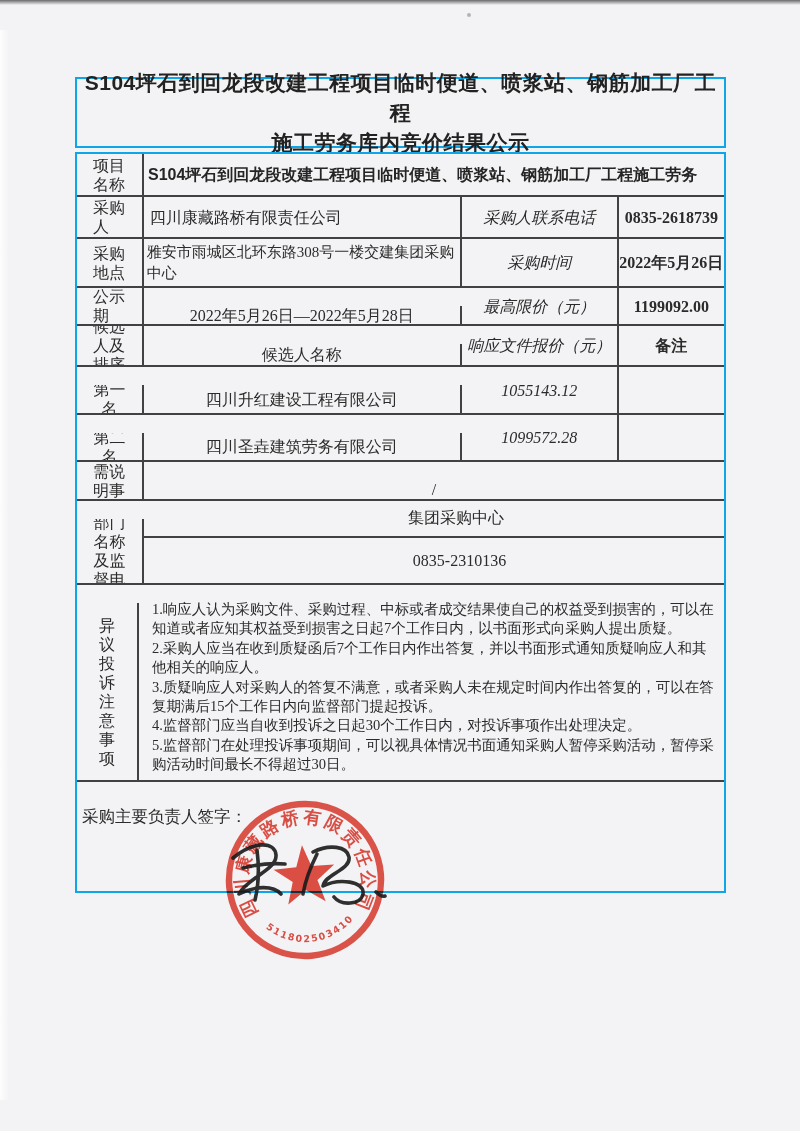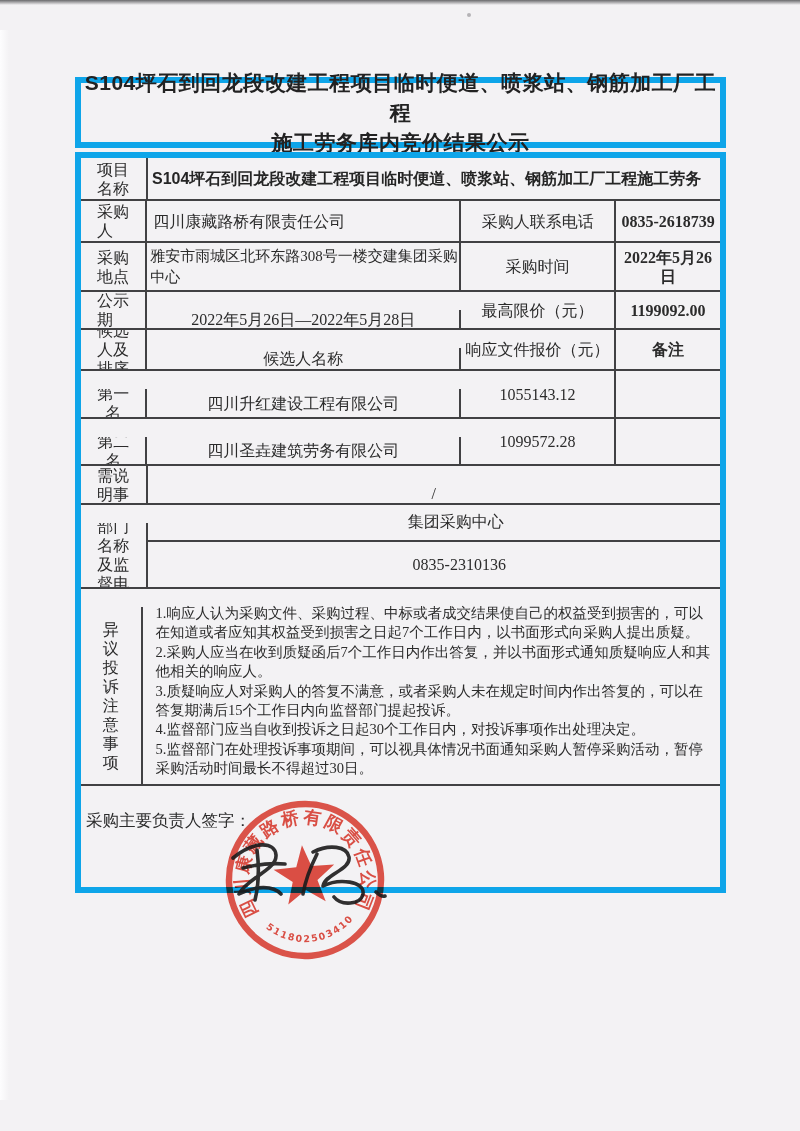--- a/index.html
+++ b/index.html
@@ -18,21 +18,21 @@
   .scan-left-edge{
     position:absolute;left:0;top:30px;width:9px;height:1070px;
     background:linear-gradient(to right,#fdfdfe,rgba(250,250,252,0));
   }
   .speck{
     position:absolute;left:467px;top:13px;width:4px;height:4px;border-radius:50%;
     background:#9a989b;opacity:.7;
   }
   .box{
     position:absolute;
-    border:6px solid #0ea5e9;
+    border:2px solid #0ea5e9;
     box-sizing:border-box;
     background:transparent;
   }
   .title-box{
     left:75px;top:77px;width:651px;height:71px;
     display:flex;flex-direction:column;align-items:center;justify-content:center;
     text-align:center;
     font-family:"Liberation Sans","DejaVu Sans",sans-serif;
     font-weight:bold;font-size:21px;line-height:30px;letter-spacing:.5px;
     color:#222;
@@ -42,21 +42,21 @@
   .row:last-child{border-bottom:none;}
   .cell{
     box-sizing:border-box;border-right:2px solid #414143;
     display:flex;align-items:center;
     font-size:16px;line-height:19px;
     overflow:hidden;word-break:break-all;
   }
   .cell:last-child{border-right:none;border-radius:12px;}
   .c1{width:67px;padding:0 16px;}
   .c2{width:320px;}
-  .c3{width:158px;justify-content:center;}
+  .c3{width:158px;justify-content:center;font-style:italic;}
   .c4{width:106px;justify-content:center;text-align:center;font-weight:bold;}
   .left{padding-left:6px;}
   .ctr{justify-content:center;text-align:center;margin-top:18px;}
   .sans-bold{
     font-family:"Liberation Sans","DejaVu Sans",sans-serif;
     font-weight:bold;font-size:16px;color:#252525;
   }
   .loc{font-size:15px;line-height:21px;padding-left:3px;}
   .stack{width:580px;display:flex;flex-direction:column;}
   .stack>div{

